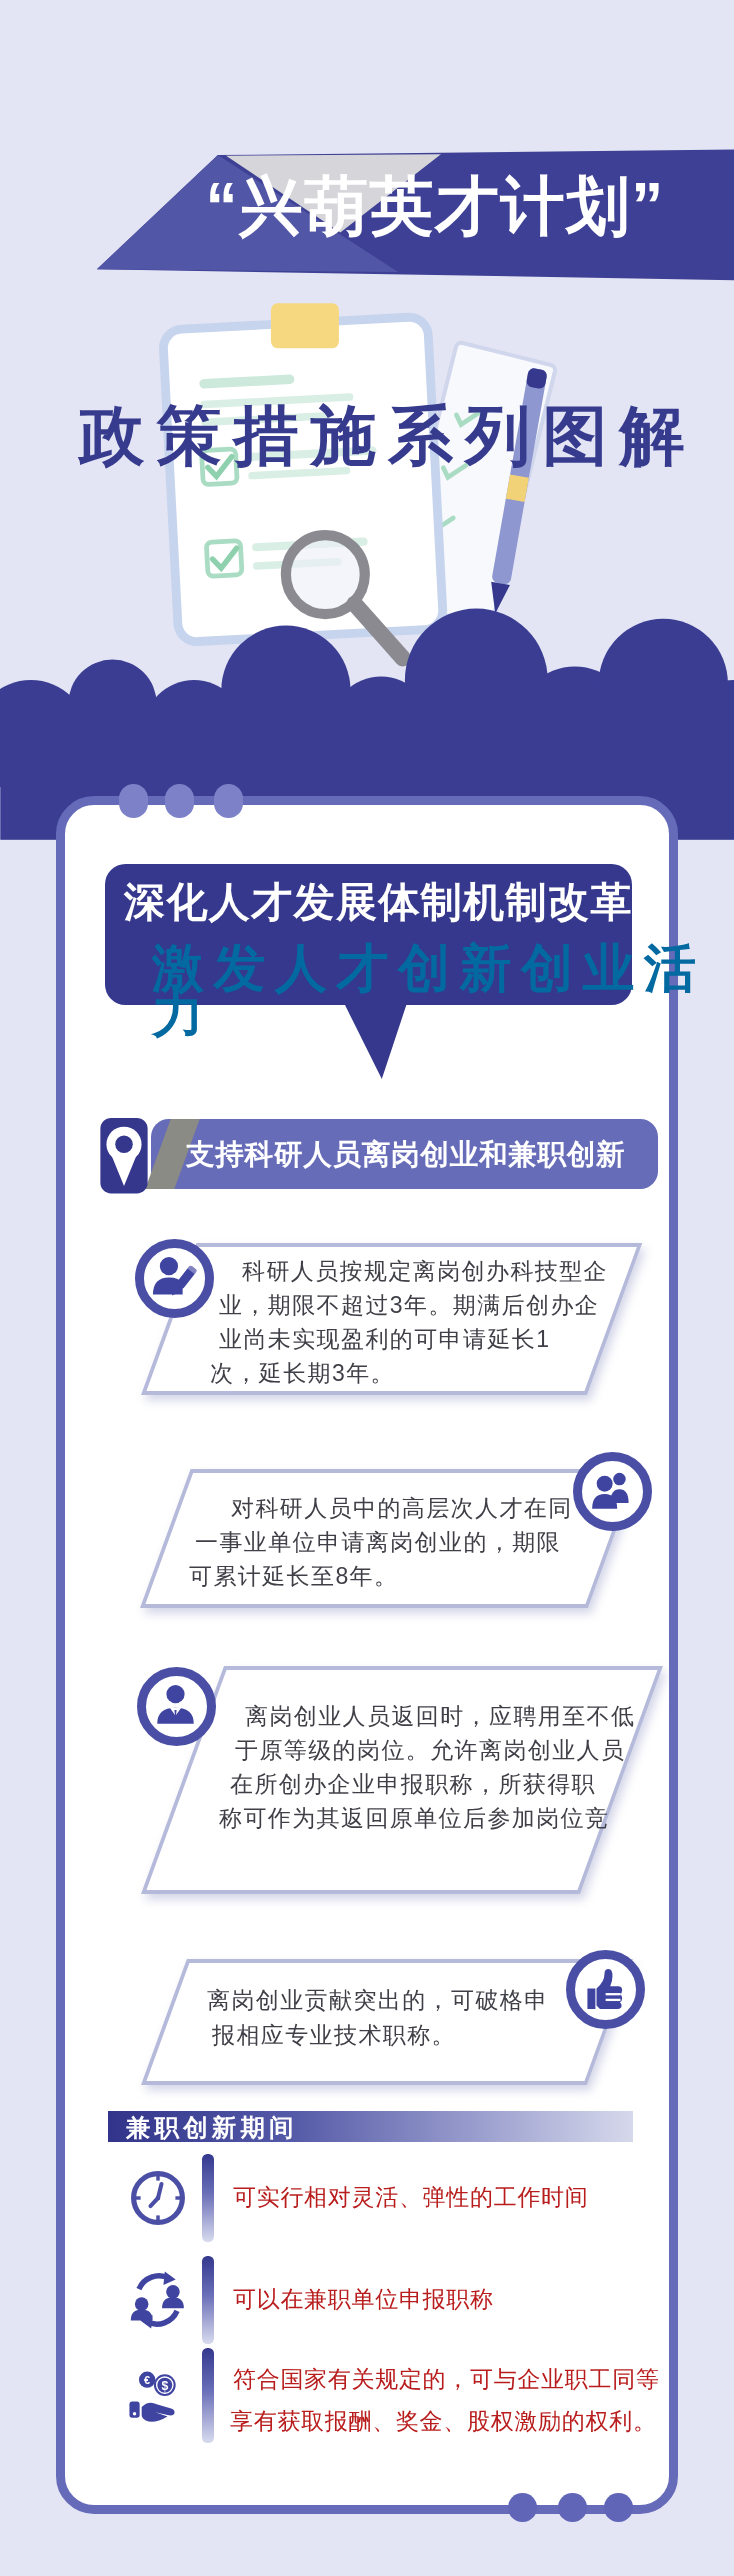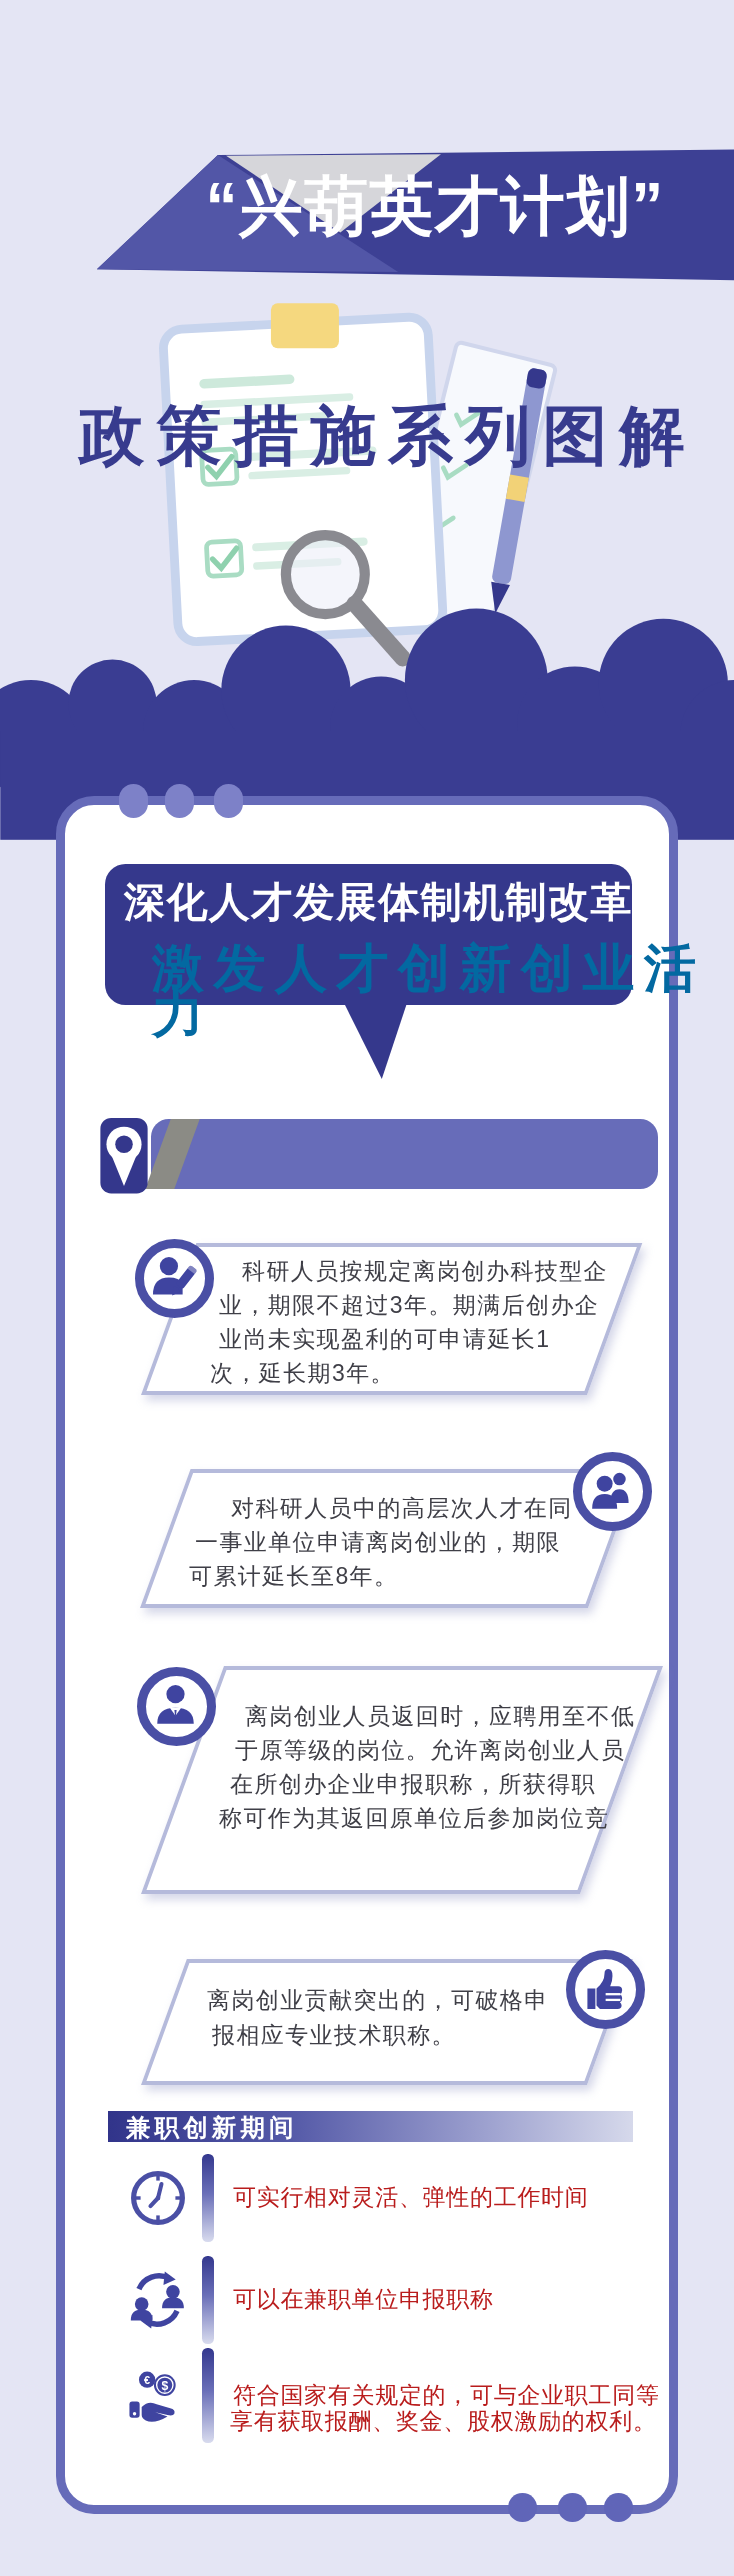--- a/index.html
+++ b/index.html
@@ -125,20 +125,21 @@
   <div class="abs bubble-l2">激发人才创新创业活力</div>
 
   <div class="abs sec-bar"></div>
   <div class="abs sec-sliver"></div>
   <svg class="abs sec-badge" width="54" height="109" viewBox="0 0 80 160">
     <rect x="5" y="5" width="70" height="112" rx="16" fill="#34378c"></rect>
     <circle cx="40" cy="44" r="26" fill="#ffffff"></circle>
     <circle cx="40" cy="44" r="13" fill="#34378c"></circle>
     <polygon points="22,62 40,106 58,62" fill="#ffffff"></polygon>
   </svg>
+  <div class="abs sec-title">支持科研人员离岗创业和兼职创新</div>
 
   <div class="abs pbox" style="left:141px;top:1243px;width:446px;height:152px;"></div>
   <div class="abs icon-badge" style="left:135px;top:1239px;">
     <svg width="57" height="57" viewBox="0 0 100 100" fill="#3f44a0">
       <circle cx="42" cy="30" r="16"></circle>
       <path d="M14,80 Q14,50 42,50 Q60,50 66,60 L66,80 Z"></path>
       <g transform="rotate(38 66 58)">
         <rect x="58" y="26" width="16" height="42" rx="4"></rect>
         <polygon points="58,72 74,72 66,88"></polygon>
         <rect x="58" y="26" width="16" height="8" fill="#ffffff" opacity="0.35"></rect>
@@ -222,21 +223,21 @@
     <circle cx="34" cy="26" r="12" fill="#3f44a0"></circle>
     <text x="34" y="32" text-anchor="middle" font-size="16" font-weight="bold" fill="#ffffff">€</text>
     <circle cx="60" cy="34" r="16" fill="#3f44a0"></circle>
     <circle cx="60" cy="34" r="12" fill="none" stroke="#ffffff" stroke-width="2"></circle>
     <text x="60" y="41" text-anchor="middle" font-size="18" font-weight="bold" fill="#ffffff">$</text>
     <rect x="8" y="58" width="15" height="24" rx="4" fill="#3f44a0"></rect>
     <circle cx="15.5" cy="76" r="2.5" fill="#ffffff"></circle>
     <path d="M26,66 Q36,56 48,62 L68,68 Q76,70 74,76 Q72,80 64,78 L46,74 L64,80 Q44,92 32,86 Q26,83 26,78 Z" fill="#3f44a0"></path>
   </svg>
   <div class="abs vbar" style="left:202px;top:2348px;height:95px;"></div>
-  <div class="abs ben-line" style="left:233px;top:2366px;margin-top:16px;">符合国家有关规定的，可与企业职工同等</div>
+  <div class="abs ben-line" style="left:233px;top:2366px;">符合国家有关规定的，可与企业职工同等</div>
   <div class="abs ben-line" style="left:230px;top:2408px;">享有获取报酬、奖金、股权激励的权利。</div>
 
   <div class="abs dot" style="left:508px;top:2493px;"></div>
   <div class="abs dot" style="left:558px;top:2493px;"></div>
   <div class="abs dot" style="left:604px;top:2493px;"></div>
 
 </div>
 
 
 </body></html>

